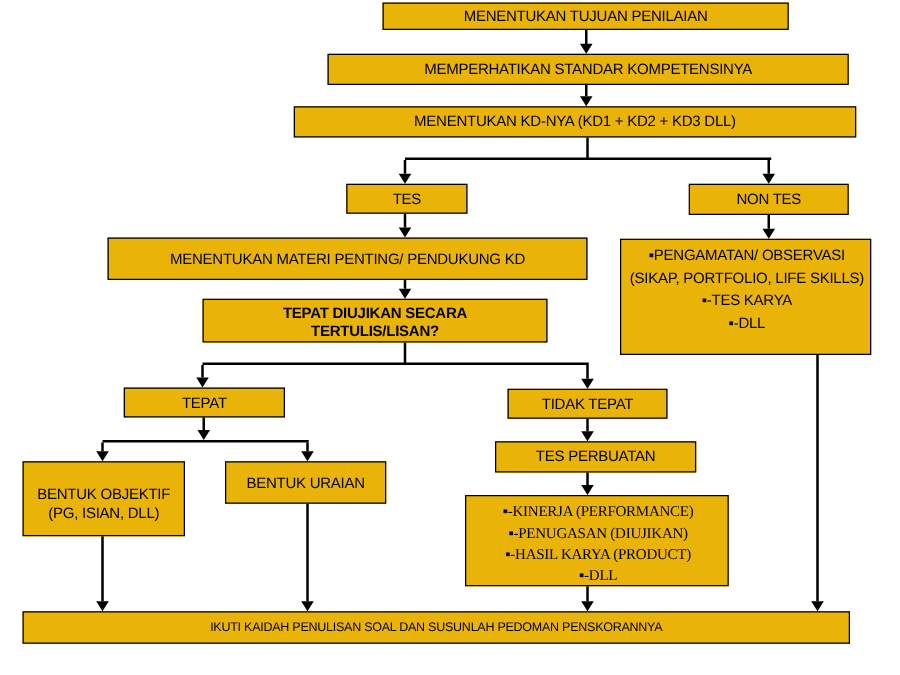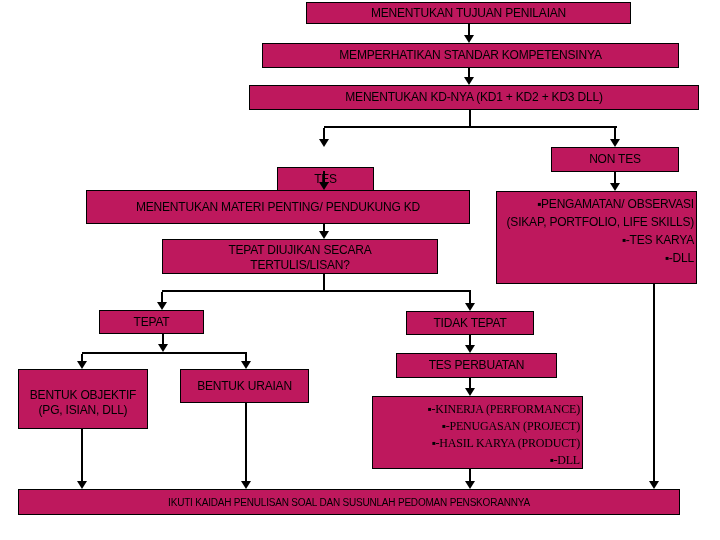--- a/index.html
+++ b/index.html
@@ -1,47 +1,47 @@
 <!DOCTYPE html>
 <html><head>
 <meta charset="utf-8">
 <style>
   html,body{margin:0;padding:0;background:#ffffff;}
   .stage{
     position:relative;width:720px;height:540px;background:#ffffff;
     font-family:"Liberation Sans",sans-serif;color:#000;overflow:hidden;
   }
   .box{
-    position:absolute;box-sizing:border-box;border:1.5px solid #000;background:#be185d;
+    position:absolute;box-sizing:border-box;border:1.5px solid #000;background:#eab308;
     display:flex;align-items:center;justify-content:center;text-align:center;
     font-size:12px;line-height:15px;letter-spacing:-0.2px;white-space:nowrap;
   }
   .box.multi{display:block;white-space:normal;}
   .box.list{
-    display:block;text-align:right;white-space:normal;
+    display:block;text-align:center;white-space:normal;
     padding:3px 2px 0 4px;line-height:18px;
   }
   .box.list .li{display:block;}
   .vline{position:absolute;width:2px;background:#000;}
   .hline{position:absolute;height:2px;background:#000;}
   .arrow{
     position:absolute;width:0;height:0;
     border-left:5px solid transparent;border-right:5px solid transparent;
     border-top:8px solid #000;
   }
   
   #n-tujuan{left:306px;top:2px;width:325px;height:22px;}
   #n-standar{left:262px;top:43px;width:417px;height:25px;}
-  #n-kd{left:249px;top:85px;width:450px;height:25px;}
-  #n-tes{left:277px;top:147px;width:97px;height:24px;margin-top:20px;}
+  #n-kd{left:235px;top:85px;width:450px;height:25px;}
+  #n-tes{left:277px;top:147px;width:97px;height:24px;}
   #n-nontes{left:551px;top:147px;width:128px;height:25px;}
   #n-materi{left:86px;top:190px;width:384px;height:34px;}
   #n-nontes-detail{left:496px;top:191px;width:201px;height:93px;}
-  #n-tepatd{left:162px;top:239px;width:276px;height:35px;padding-top:3px;}
-  #n-tepat{left:99px;top:310px;width:105px;height:24px;}
+  #n-tepatd{left:162px;top:239px;width:276px;height:35px;padding-top:3px;font-weight:bold;}
+  #n-tepat{left:99px;top:310px;width:129px;height:24px;}
   #n-tidak{left:406px;top:311px;width:128px;height:24px;}
   #n-perbuatan{left:396px;top:353px;width:161px;height:25px;}
   #n-objektif{left:18px;top:369px;width:130px;height:60px;padding-top:18px;}
   #n-uraian{left:180px;top:369px;width:129px;height:34px;}
   #n-perbuatan-detail{left:372px;top:396px;width:211px;height:73px;line-height:17px;padding-top:4px;font-family:Liberation Serif, serif;}
   #n-kaidah{left:18px;top:489px;width:662px;height:26px;font-size:10px;}
 </style>
 </head>
 <body>
 
@@ -71,21 +71,21 @@
 
   <div class="box multi" id="n-objektif">
     <span style="display:block">BENTUK OBJEKTIF</span>
     <span style="display:block">(PG, ISIAN, DLL)</span>
   </div>
 
   <div class="box" id="n-uraian">BENTUK URAIAN</div>
 
   <div class="box list" id="n-perbuatan-detail">
     <span class="li">▪-KINERJA (PERFORMANCE)</span>
-    <span class="li">▪-PENUGASAN (PROJECT)</span>
+    <span class="li">▪-PENUGASAN (DIUJIKAN)</span>
     <span class="li">▪-HASIL KARYA (PRODUCT)</span>
     <span class="li">▪-DLL</span>
   </div>
 
   <div class="box" id="n-kaidah">IKUTI KAIDAH PENULISAN SOAL DAN SUSUNLAH PEDOMAN PENSKORANNYA</div>
 
   <div class="vline" style="left:468px;top:24px;height:12px;"></div>
   <div class="arrow" style="left:464px;top:35px;"></div>
 
   <div class="vline" style="left:468px;top:67px;height:10px;"></div>

